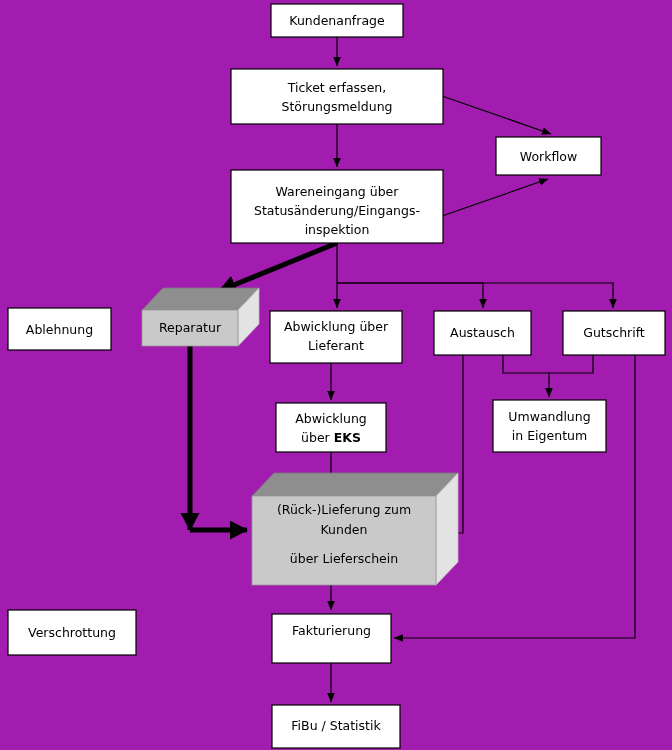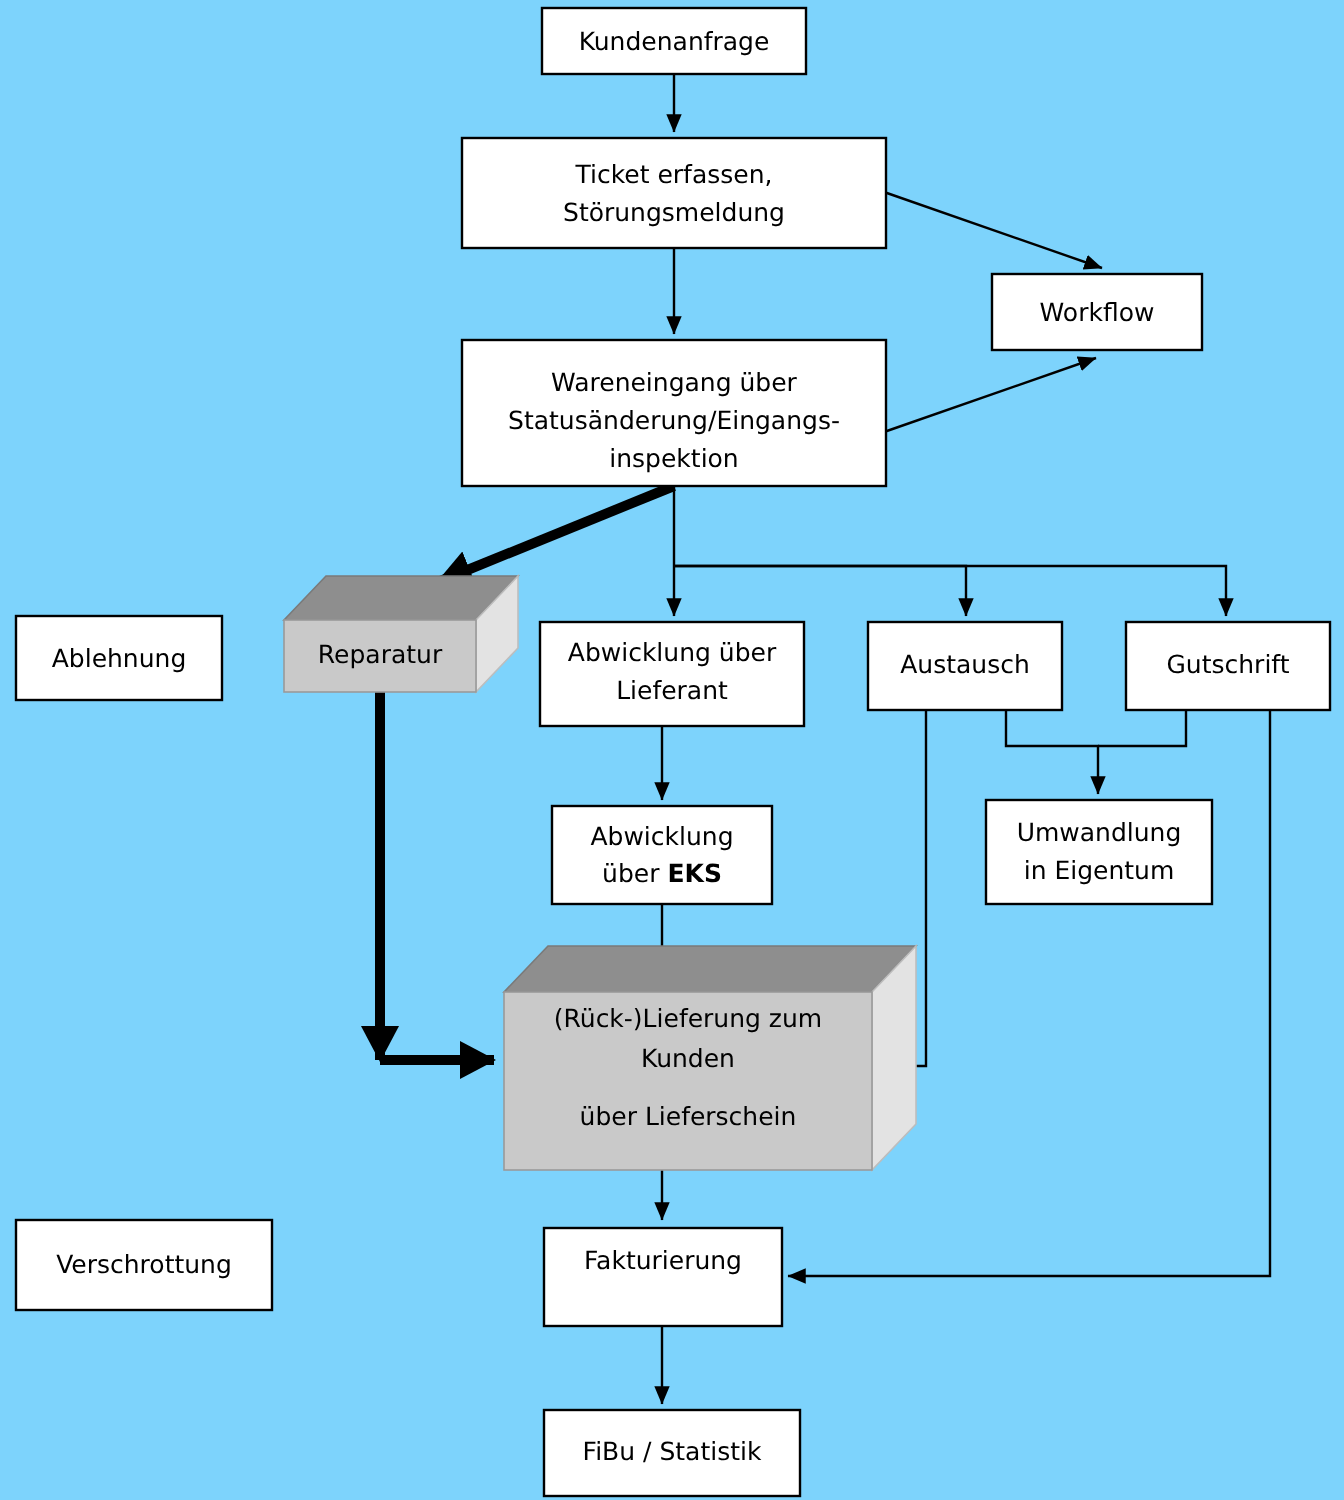--- a/index.html
+++ b/index.html
@@ -10,21 +10,21 @@
   body {
     width: 672px;
     height: 750px;
     overflow: hidden;
     font-family: "DejaVu Sans", "Liberation Sans", sans-serif;
   }
   #diagram-root {
     position: relative;
     width: 672px;
     height: 750px;
-    background: #7dd3fc;
+    background: #a21caf;
   }
   svg.flow {
     position: absolute;
     top: 0;
     left: 0;
     width: 672px;
     height: 750px;
     display: block;
   }
   .node-rect {

